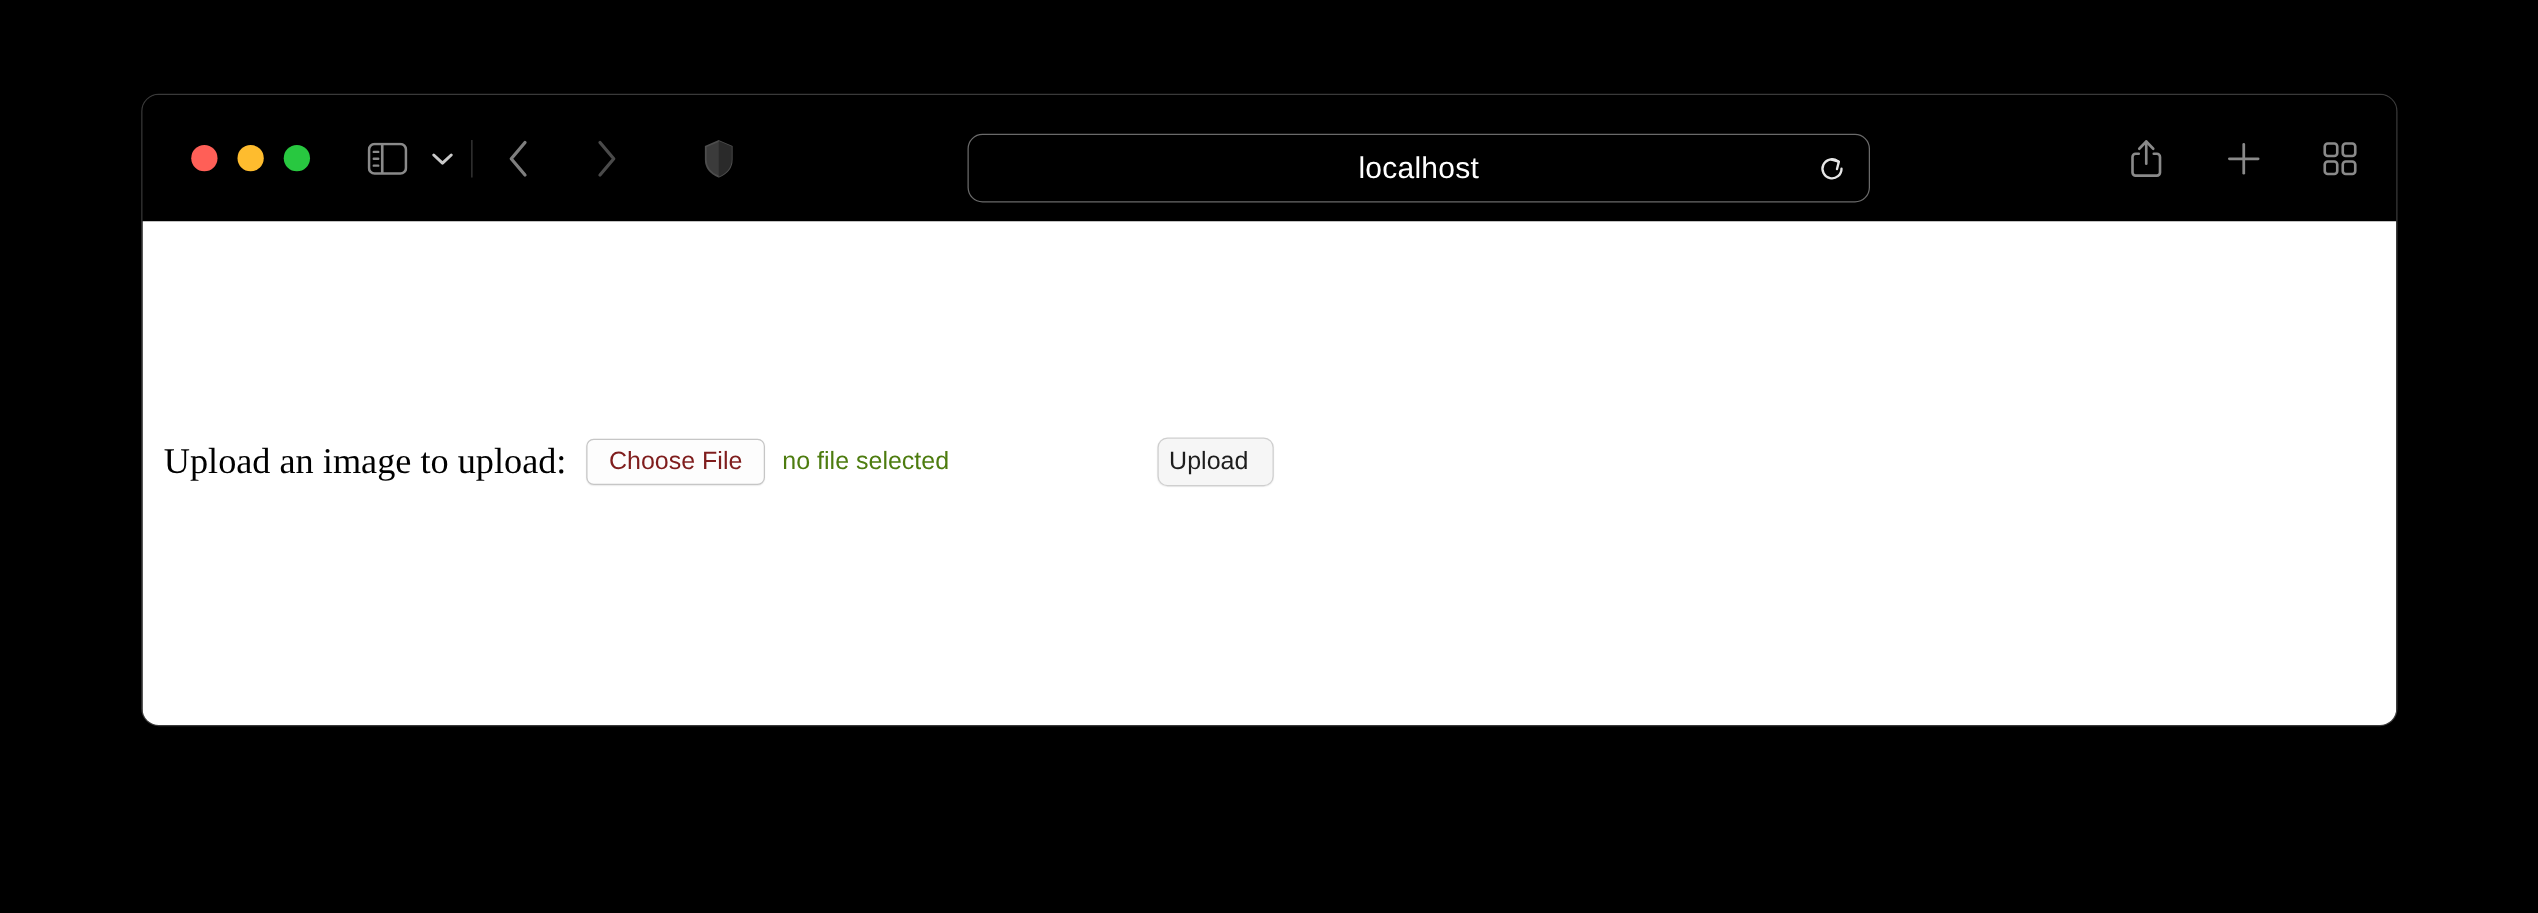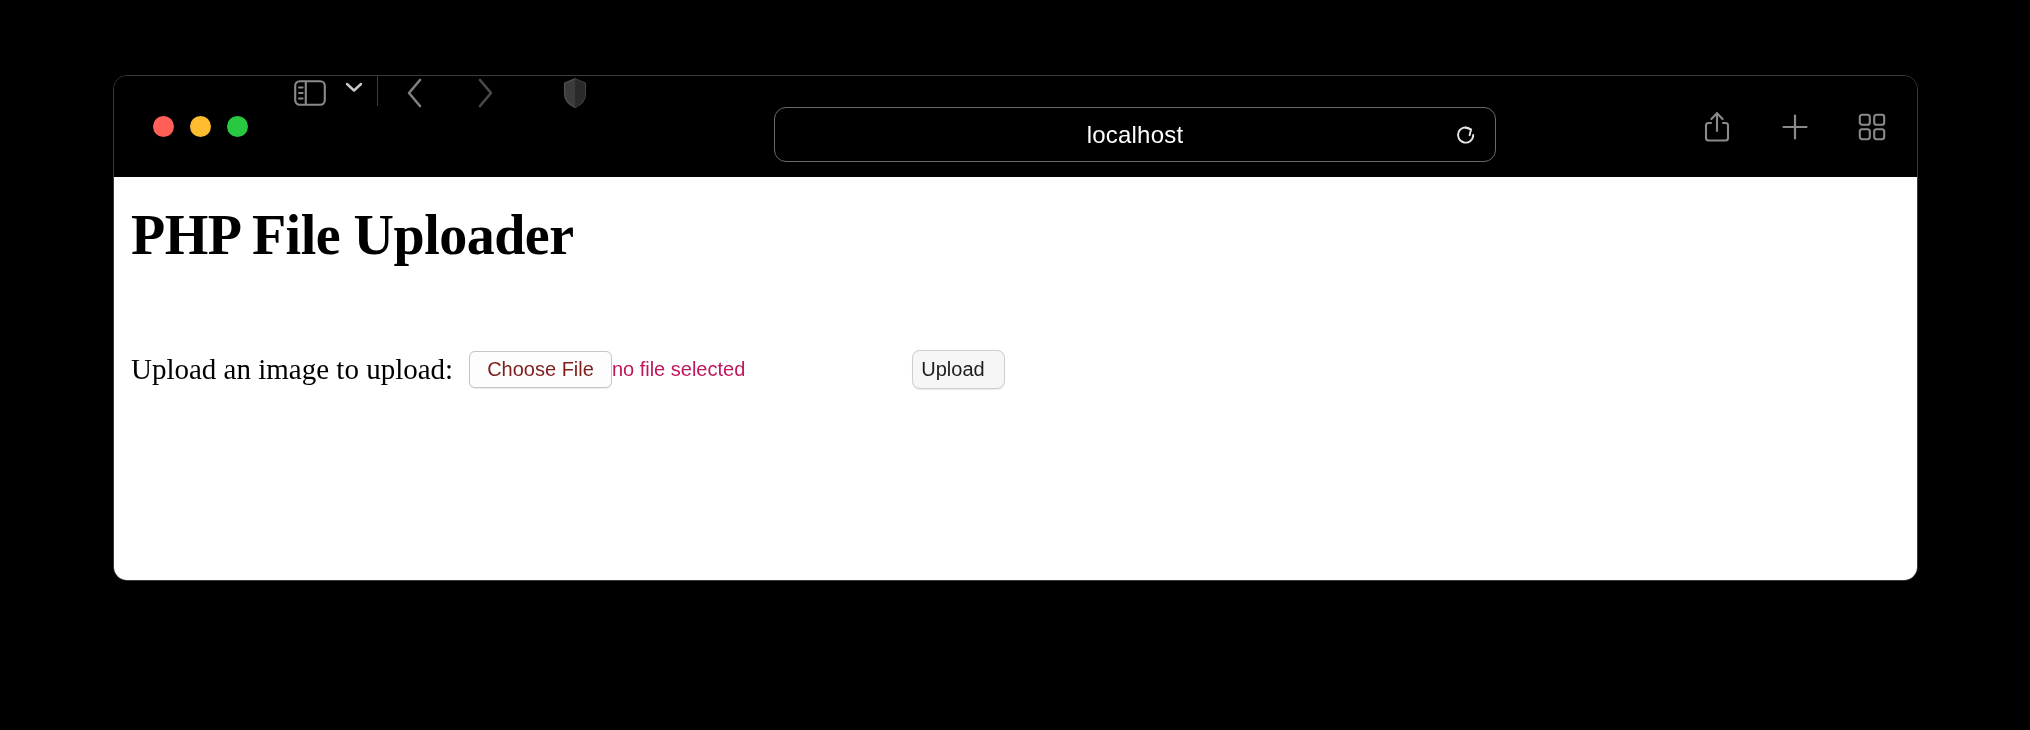--- a/index.html
+++ b/index.html
@@ -33,20 +33,21 @@
     display: flex;
     flex-direction: column;
   }
 
   
   #toolbar {
     height: 101px;
     flex: 0 0 101px;
     background: #000000;
     display: flex;
+    align-items: center;
     padding: 0 22px 0 24px;
     box-sizing: border-box;
     position: relative;
   }
 
   .traffic-lights {
     display: flex;
     align-items: center;
     gap: 16px;
     margin-left: 15px;
@@ -180,21 +181,22 @@
     border-radius: 6px;
     padding: 5px 17px 6px 17px;
     line-height: 1.2;
     box-shadow: 0 0.5px 1px rgba(0,0,0,0.08);
     cursor: default;
   }
 
   #file-status {
     font-family: "Liberation Sans", sans-serif;
     font-size: 20px;
-    color: #be185d;
+    color: #4d7c0f;
+    margin-left: 14px;
   }
 
   #upload-button {
     font-family: "Liberation Sans", sans-serif;
     font-size: 20px;
     color: #1d1d1d;
     background: #f6f6f6;
     border: 1px solid #cfcfcf;
     border-radius: 8px;
     padding: 6px 19px 7px 8px;
@@ -289,21 +291,20 @@
             <rect x="1.8" y="16.2" width="10" height="10" rx="2.4" stroke="#8a8a8a" stroke-width="2.1"></rect>
             <rect x="16.2" y="16.2" width="10" height="10" rx="2.4" stroke="#8a8a8a" stroke-width="2.1"></rect>
           </svg>
         </div>
       </div>
 
     </div>
 
     <div id="page-content">
 
-      <h1 id="page-title">PHP File Uploader</h1>
 
       <div id="upload-form">
         <span id="upload-label">Upload an image to upload:</span>
 
         <span id="file-input-wrap">
           <button id="choose-file-button">Choose File</button>
           <span id="file-status">no file selected</span>
         </span>
 
         <button id="upload-button">Upload</button>

